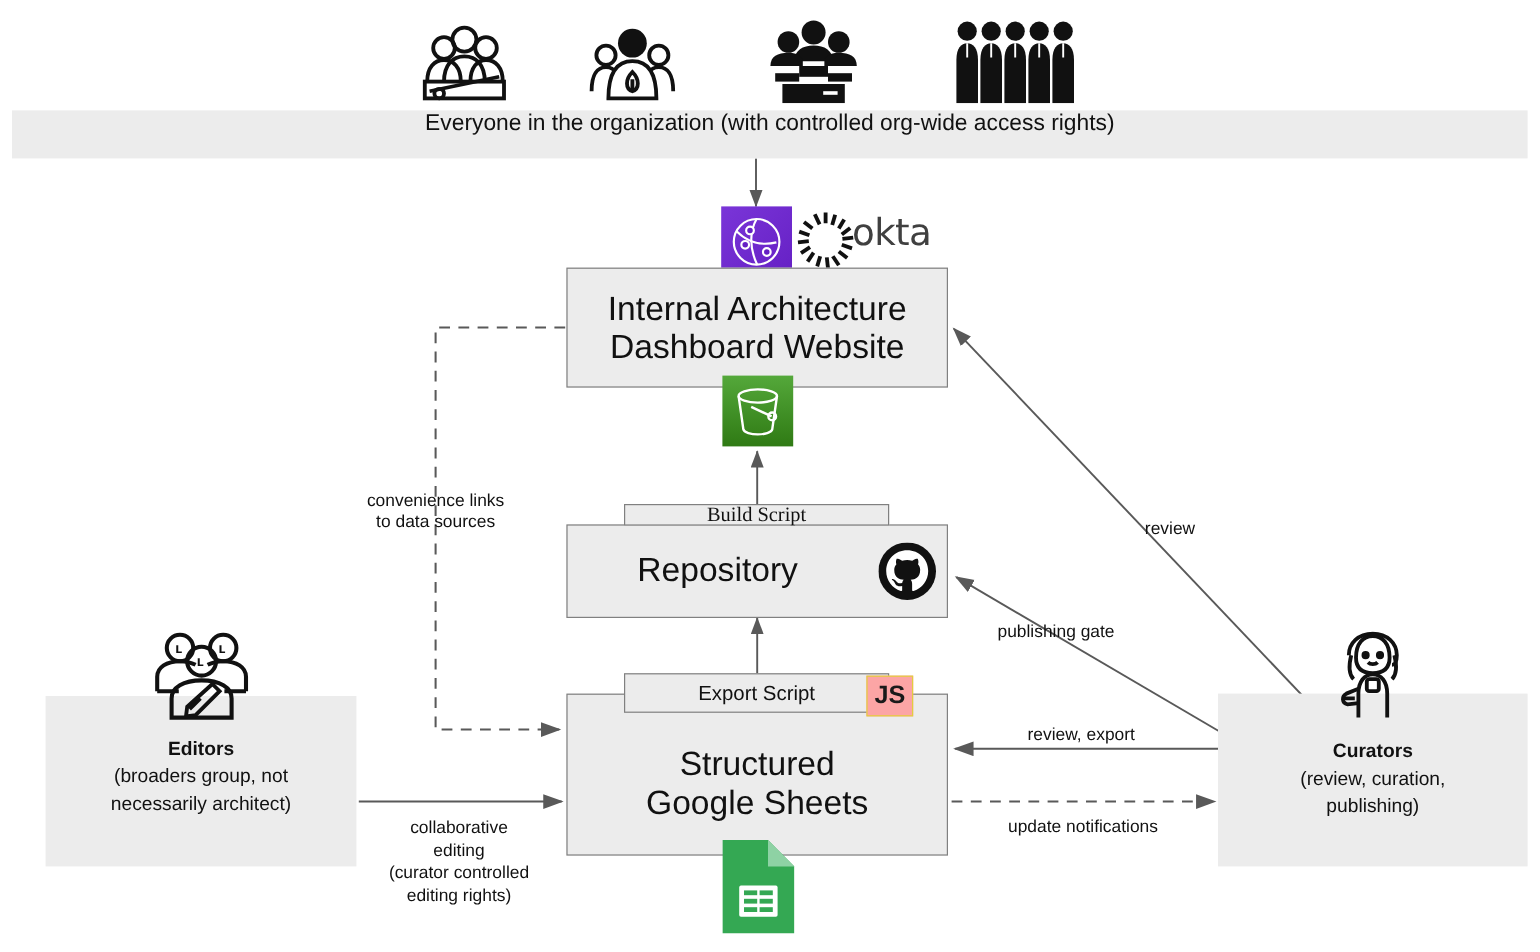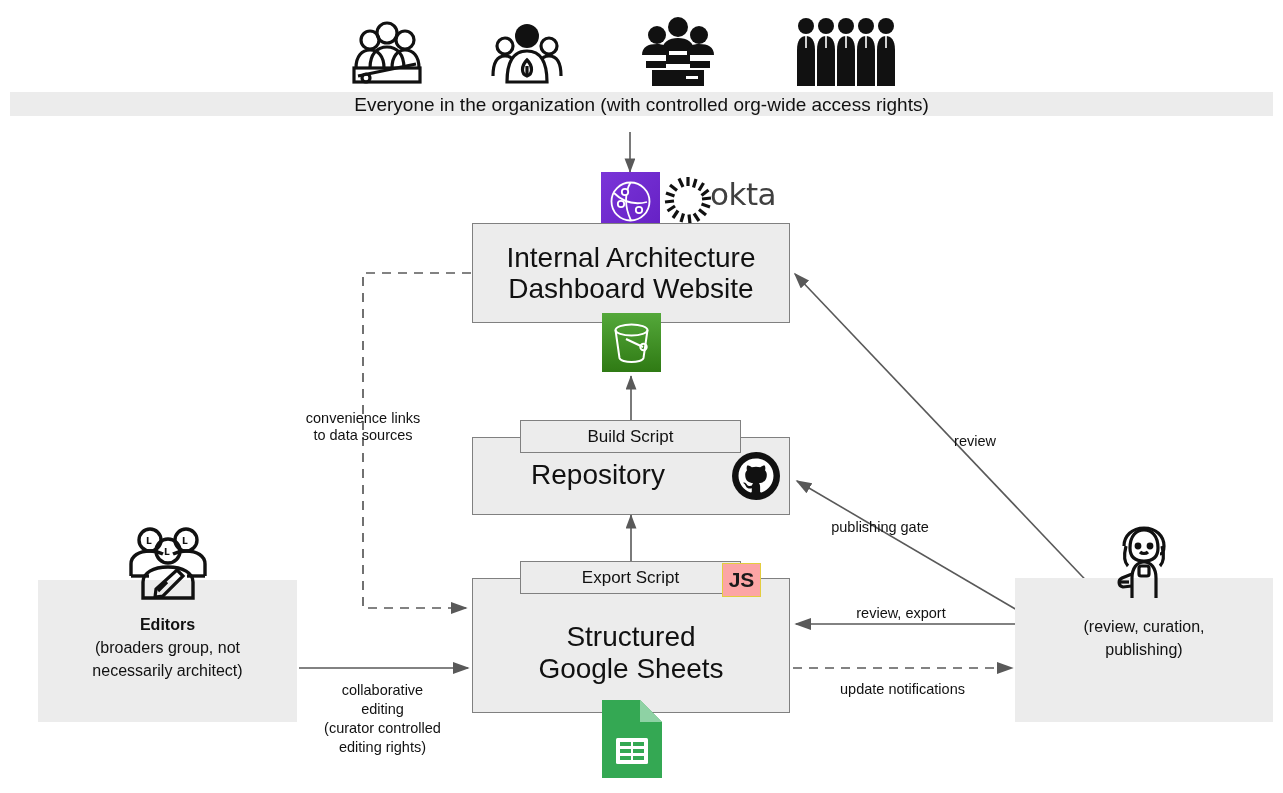--- a/index.html
+++ b/index.html
@@ -203,21 +203,21 @@
       <g stroke="#fff" stroke-width="1.6">
         <path d="M11,22 L11,34"></path>
           <path d="M31,22 L31,34"></path>
           <path d="M51,22 L51,34"></path>
         <path d="M71,22 L71,34"></path>
           <path d="M91,22 L91,34"></path>
       </g>
     </svg>
   </div>
 
-  <div class="abs gray-band" style="left:10px; top:92px; width:1263px; height:24px; display:flex; align-items:flex-end; justify-content:center;">
+  <div class="abs gray-band" style="left:10px; top:92px; width:1263px; height:40px; display:flex; align-items:flex-start; justify-content:center;">
     <span class="t-banner">Everyone in the organization (with controlled org-wide access rights)</span>
   </div>
 
   <div class="chip okta-chip" style="left:601px; top:172px; width:59px; height:59px;">
     <svg viewBox="0 0 59 59" width="59" height="59">
       <g fill="none" stroke="#ffffff" stroke-width="1.8">
         <circle cx="29.5" cy="29.5" r="19"></circle>
         <path d="M13,21 C22,30 34,33 46,30"></path>
         <path d="M29.5,10.5 C24,20 23,34 30,48.5"></path>
         <circle cx="24" cy="20" r="3.2" fill="#6520c4"></circle>
@@ -284,21 +284,21 @@
         C14.8,17.8 14.2,16 15.2,13.6 C15.2,13.6 16.7,13.1 19.8,15.3
         C21.2,14.9 22.6,14.7 24,14.7 C25.4,14.7 26.8,14.9 28.2,15.3
         C31.3,13.1 32.8,13.6 32.8,13.6 C33.8,16 33.2,17.8 33,18.2
         C34.1,19.4 34.8,20.9 34.8,22.8 C34.8,29.3 30.8,30.8 26.9,31.2
         C27.5,31.8 28.1,32.9 28.1,34.6 C28.1,37.1 28.1,39.1 28.1,39.6
         C28.1,40.1 28.4,40.7 29.4,40.5 C36.4,38.2 41.5,31.6 41.5,23.8
         C41.5,14 34,6.5 24,6.5 Z"></path>
     </svg>
   </div>
 
-  <div class="abs node-box" style="left:520px; top:420px; width:221px; height:33px; display:flex; align-items:center; justify-content:center;">
+  <div class="abs node-box" style="left:520px; top:420px; width:221px; height:18px; display:flex; align-items:center; justify-content:center;font-family:Liberation Serif, serif;">
     <span class="t-mid">Build Script</span>
   </div>
 
   <div class="abs node-box" style="left:472px; top:578px; width:318px; height:135px; display:flex; align-items:center; justify-content:center;">
     <div class="node-label t-big" style="margin-top:14px;">Structured
 Google Sheets</div>
   </div>
 
   <div class="abs node-box" style="left:520px; top:561px; width:221px; height:33px; display:flex; align-items:center; justify-content:center;">
     <span class="t-mid">Export Script</span>
@@ -374,20 +374,23 @@
         <path d="M30,26 C32,28 36,28 38,26"></path>
         <path d="M22,72 L22,52 C22,42 27,36 34,36 C41,36 46,42 46,52 L46,72"></path>
         <rect x="29" y="40" width="10" height="10" rx="2"></rect>
         <path d="M22,48 L12,52 C8,54 8,60 13,61 L22,60"></path>
         <path d="M10,56 L19,56"></path>
       </g>
     </svg>
   </div>
 
   <div class="abs t-group" style="left:1015px; top:615px; width:258px; text-align:center; line-height:1.45;">
+    <div style="font-weight:bold;">
+      <span>Curators</span>
+    </div>
     <div style="white-space:pre-line;">(review, curation,
 publishing)</div>
   </div>
 
   <div class="edge-label" style="left:283px; top:410px; width:160px;">convenience links
 to data sources</div>
 
   <div class="edge-label" style="left:930px; top:433px; width:90px;">review</div>
 
   <div class="edge-label" style="left:800px; top:519px; width:160px;">publishing gate</div>

